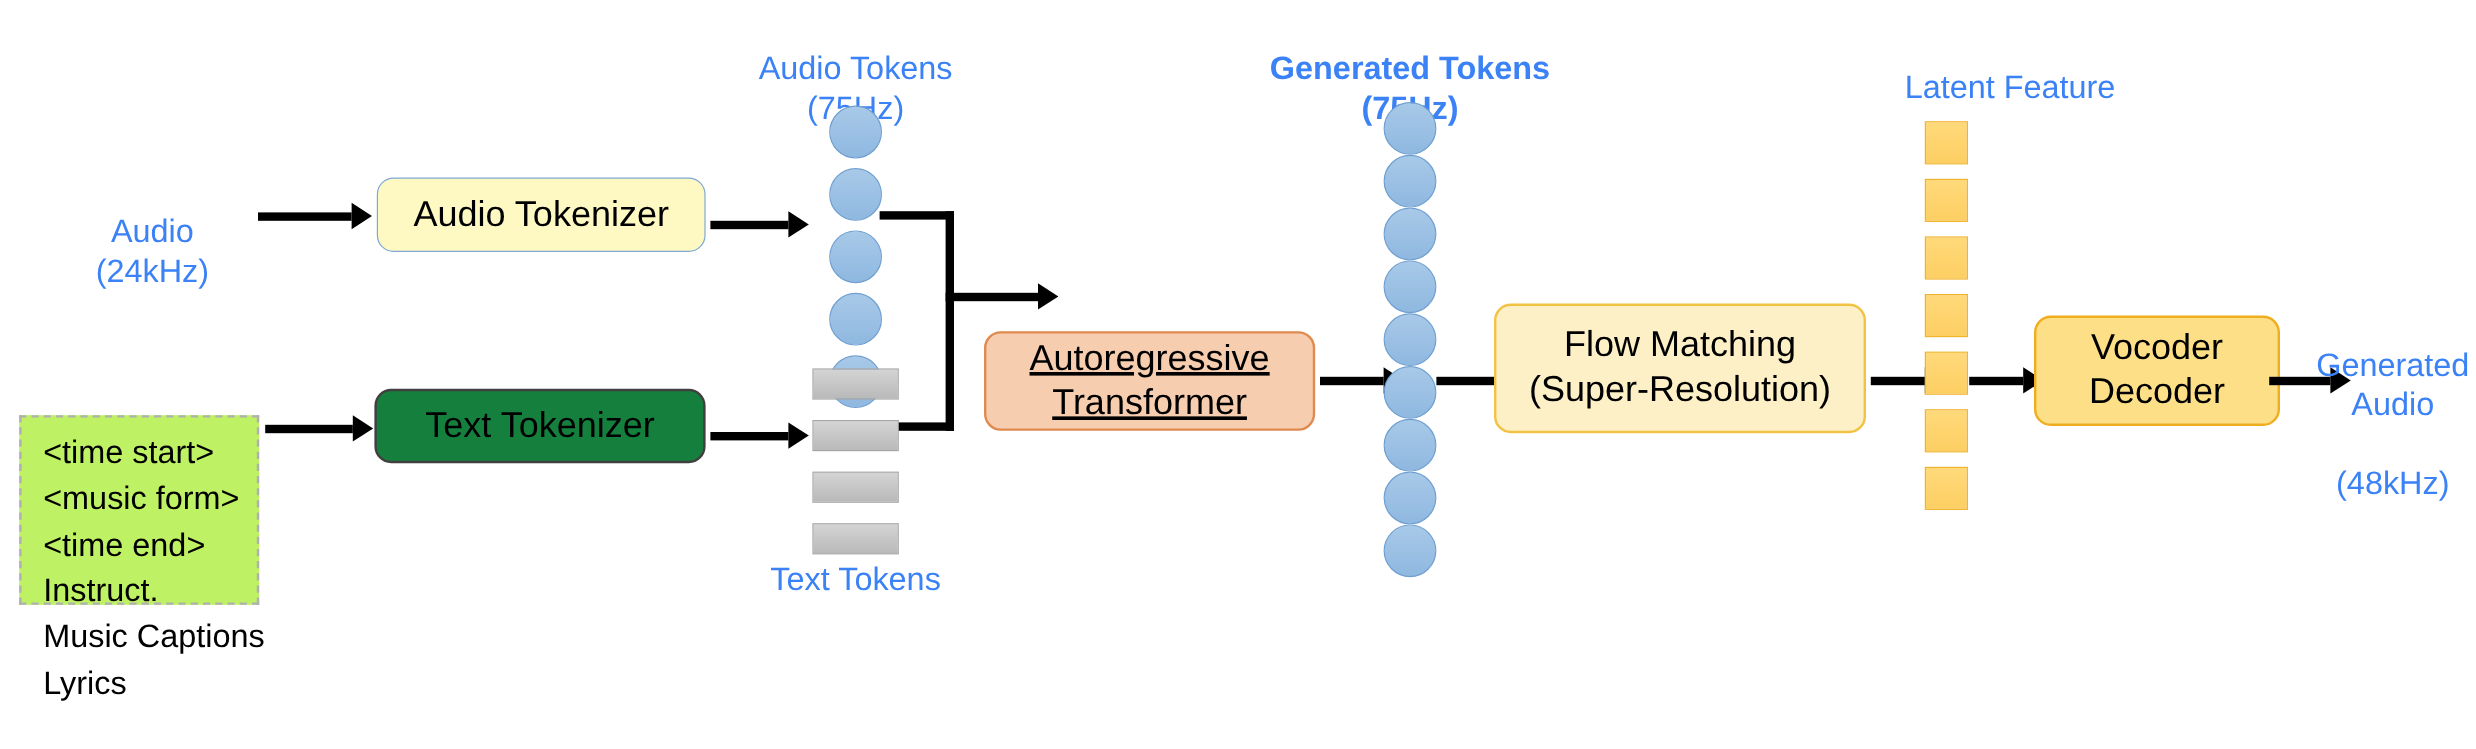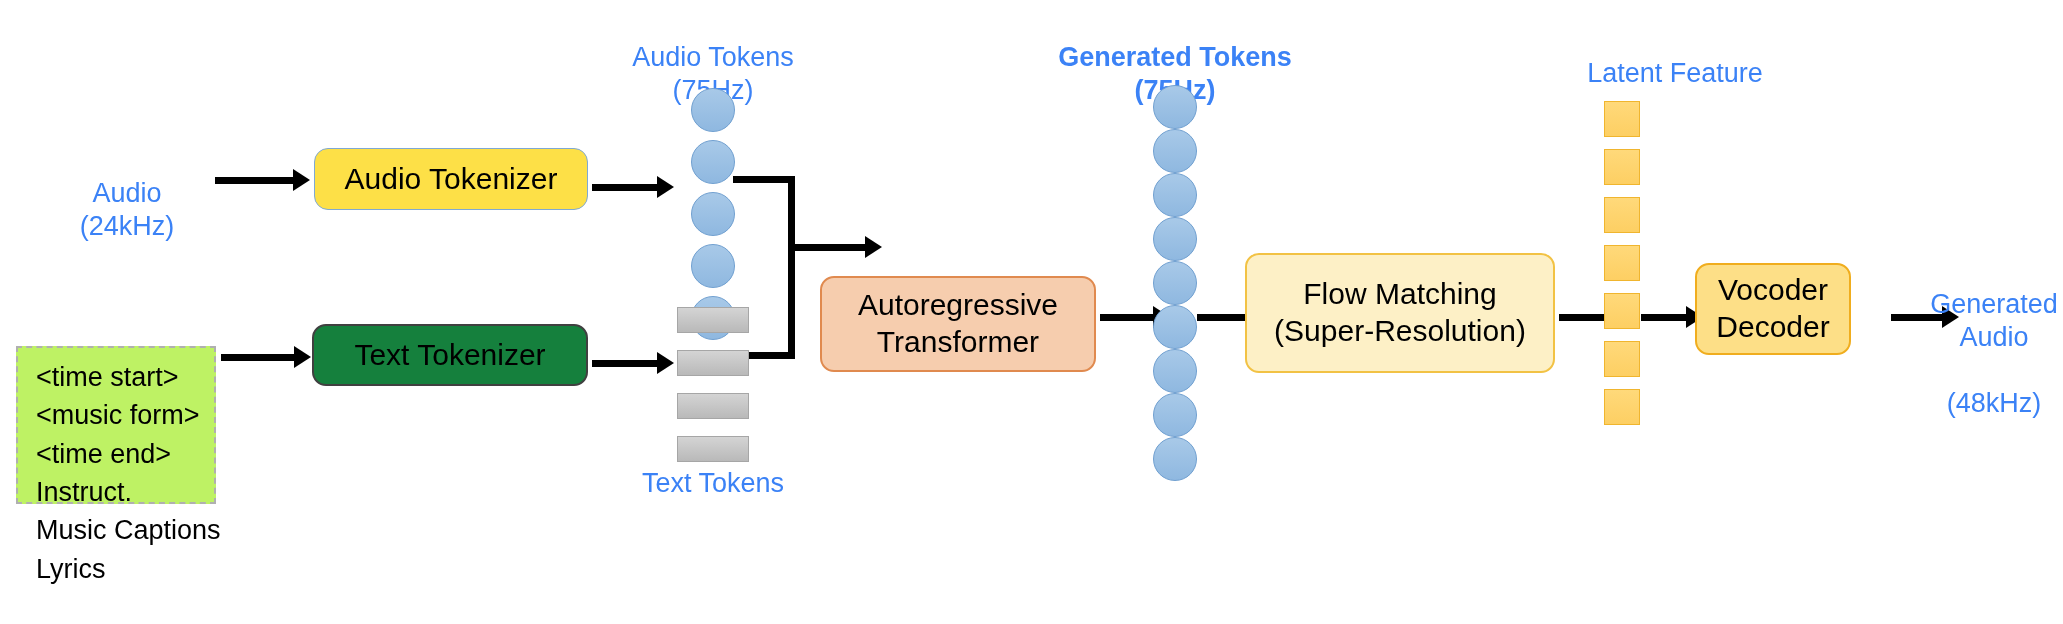--- a/index.html
+++ b/index.html
@@ -38,21 +38,21 @@
     align-items: center;
     justify-content: center;
     text-align: center;
     border-radius: 14px;
     font-size: 30px;
     line-height: 1.22;
     padding: 4px 10px;
     white-space: pre-line;
   }
   .box-audio-tok {
-    background: #fde047;
+    background: #fef9c3;
     border: 1px solid #7fa9d4;
   }
   .box-text-tok {
     background: #15803d;
     border: 2px solid #404040;
   }
   .box-ar {
     background: #f6cdae;
     border: 2px solid #e08a4f;
   }
@@ -207,21 +207,21 @@
 
   <div class="abs conn-h" style="left:749px; top:352px; width:46px;"></div>
 
   <div class="abs conn-v" style="left:788px; top:176px; height:183px;"></div>
 
   <div class="abs arrow" style="left:788px; top:236px; width:94px;">
     <div class="arrow-line"></div>
     <div class="arrow-head"></div>
   </div>
 
-  <div class="abs box box-ar" style="left:820px; top:276px; width:276px; height:96px;">
+  <div class="abs box box-ar" style="left:820px; top:276px; width:276px; height:83px;text-decoration:underline;">
     <span>Autoregressive
 Transformer</span>
   </div>
 
   <div class="abs arrow" style="left:1100px; top:306px; width:70px;">
     <div class="arrow-line"></div>
     <div class="arrow-head"></div>
   </div>
 
   <div class="abs label" style="left:1040px; top:8px; width:270px;font-weight:bold;">
@@ -239,21 +239,21 @@
     <div class="circle-token"></div>
     <div class="circle-token"></div>
     <div class="circle-token"></div>
   </div>
 
   <div class="abs arrow" style="left:1197px; top:306px; width:74px;">
     <div class="arrow-line"></div>
     <div class="arrow-head"></div>
   </div>
 
-  <div class="abs box box-fm" style="left:1245px; top:253px; width:310px; height:120px;">
+  <div class="abs box box-fm" style="left:1245px; top:253px; width:310px; height:108px;">
     <span>Flow Matching
 (Super-Resolution)</span>
   </div>
 
   <div class="abs arrow" style="left:1559px; top:306px; width:62px;">
     <div class="arrow-line"></div>
     <div class="arrow-head"></div>
   </div>
 
   <div class="abs label" style="left:1555px; top:24px; width:240px;">
@@ -268,21 +268,21 @@
     <div class="square-token"></div>
     <div class="square-token"></div>
     <div class="square-token"></div>
   </div>
 
   <div class="abs arrow" style="left:1641px; top:306px; width:62px;">
     <div class="arrow-line"></div>
     <div class="arrow-head"></div>
   </div>
 
-  <div class="abs box box-voc" style="left:1695px; top:263px; width:156px; height:92px;">
+  <div class="abs box box-voc" style="left:1695px; top:263px; width:205px; height:92px;">
     <span>Vocoder
 Decoder</span>
   </div>
 
   <div class="abs arrow" style="left:1891px; top:306px; width:68px;">
     <div class="arrow-line"></div>
     <div class="arrow-head"></div>
   </div>
 
   <div class="abs label" style="left:1925px; top:255px; width:138px;">

